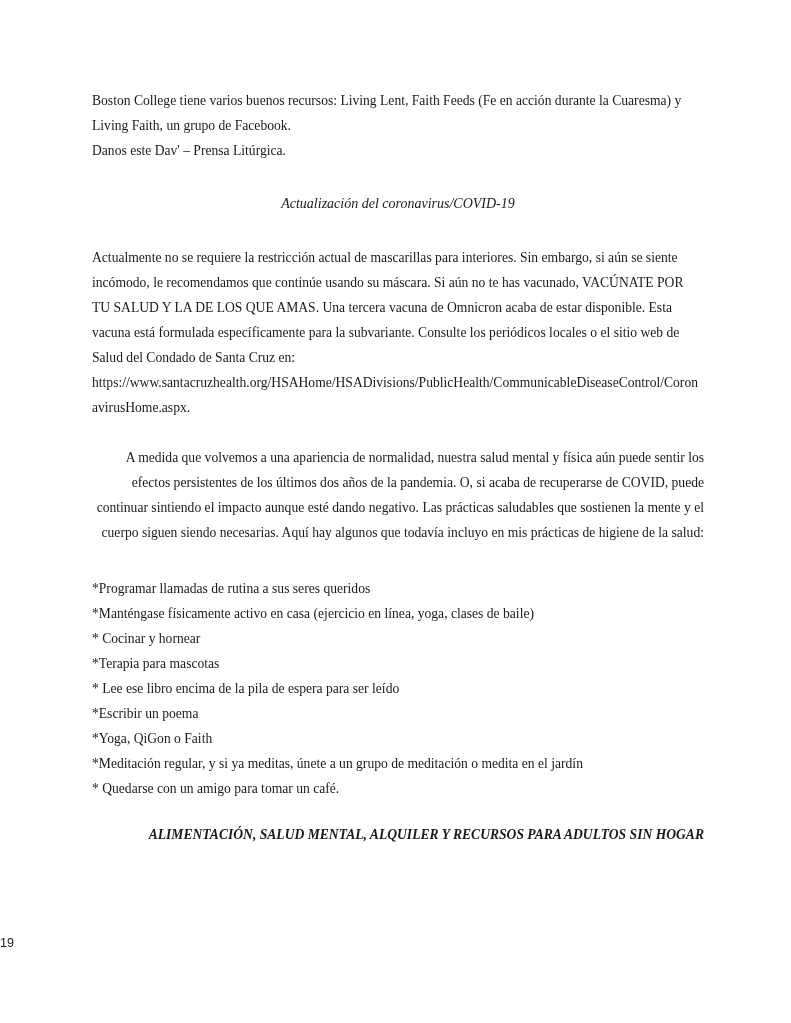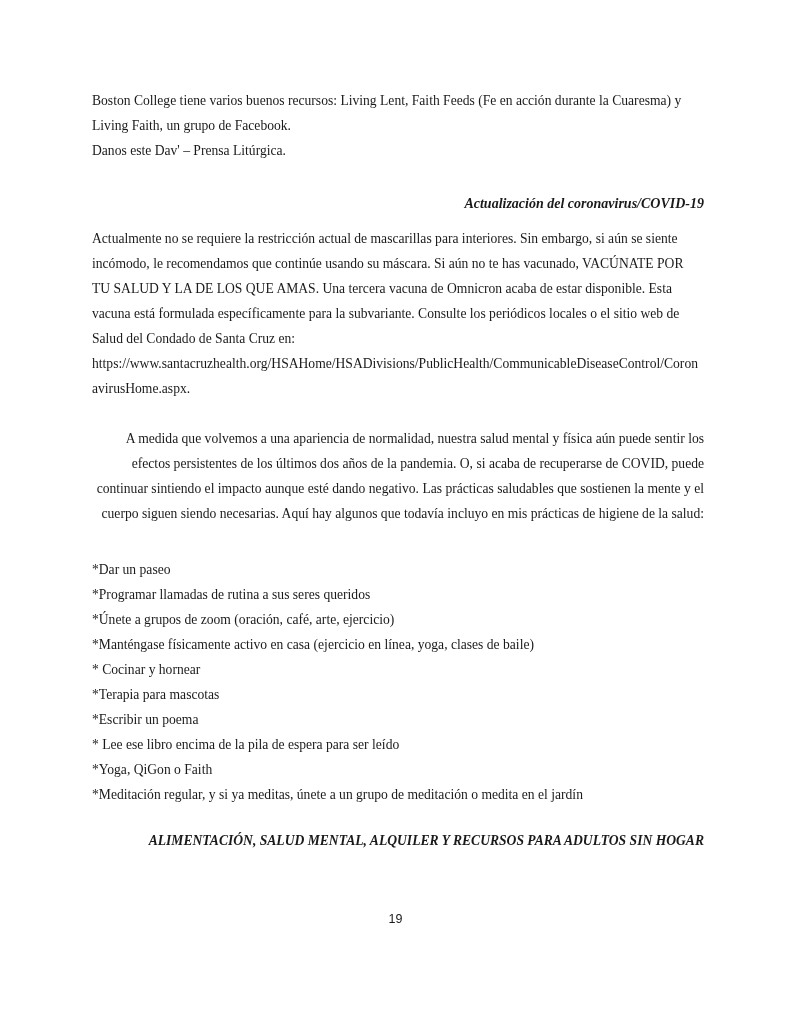--- a/index.html
+++ b/index.html
@@ -24,26 +24,26 @@
     width: 612px;
   }
   .p {
     margin: 0;
     font-size: 13.6px;
     line-height: 25px;
     overflow-wrap: break-word;
     word-break: break-word;
   }
   .heading-center {
-    margin: 28px 0 10px 0;
+    margin: 28px 0 29px 0;
     font-size: 14px;
     line-height: 25px;
-    font-weight: bold;
+    font-weight: normal;
     font-style: italic;
-    text-align: right;
+    text-align: center;
   }
   .para-gap {
     margin: 0 6px 25px 0;
   }
   .para-gap-lg {
     margin: 0 0 31px 0;
     text-align: right;
   }
   .list {
     margin: 0;
@@ -56,22 +56,22 @@
     font-size: 13.6px;
     line-height: 25px;
     font-weight: bold;
     font-style: italic;
     text-align: right;
   }
   .page-number {
     position: absolute;
     left: 0;
     right: 0;
-    top: 912px;
-    text-align: center;
+    top: 936px;
+    text-align: left;
     font-family: "Liberation Sans", sans-serif;
     font-size: 12.5px;
     color: #1a1a1a;
   }
 </style>
 </head>
 <body>
 
 <div class="page">
   <div class="content">
@@ -80,30 +80,29 @@
 
     <p class="p">Danos este Dav' – Prensa Litúrgica.</p>
 
     <h2 class="heading-center">Actualización del coronavirus/COVID-19</h2>
 
     <p class="p para-gap">Actualmente no se requiere la restricción actual de mascarillas para interiores. Sin embargo, si aún se siente incómodo, le recomendamos que continúe usando su máscara. Si aún no te has vacunado, VACÚNATE POR TU SALUD Y LA DE LOS QUE AMAS. Una tercera vacuna de Omnicron acaba de estar disponible. Esta vacuna está formulada específicamente para la subvariante. Consulte los periódicos locales o el sitio web de Salud del Condado de Santa Cruz en: https://www.santacruzhealth.org/HSAHome/HSADivisions/PublicHealth/CommunicableDiseaseControl/CoronavirusHome.aspx.</p>
 
     <p class="p para-gap-lg">A medida que volvemos a una apariencia de normalidad, nuestra salud mental y física aún puede sentir los efectos persistentes de los últimos dos años de la pandemia. O, si acaba de recuperarse de COVID, puede continuar sintiendo el impacto aunque esté dando negativo. Las prácticas saludables que sostienen la mente y el cuerpo siguen siendo necesarias. Aquí hay algunos que todavía incluyo en mis prácticas de higiene de la salud:</p>
 
     <div class="list">
-      <p class="p">*Dar un paseo</p>
       <p class="p">*Programar llamadas de rutina a sus seres queridos</p>
-      <p class="p">*Únete a grupos de zoom (oración, café, arte, ejercicio)</p>
       <p class="p">*Manténgase físicamente activo en casa (ejercicio en línea, yoga, clases de baile)</p>
       <p class="p">* Cocinar y hornear</p>
       <p class="p">*Terapia para mascotas</p>
+      <p class="p">* Lee ese libro encima de la pila de espera para ser leído</p>
       <p class="p">*Escribir un poema</p>
-      <p class="p">* Lee ese libro encima de la pila de espera para ser leído</p>
       <p class="p">*Yoga, QiGon o Faith</p>
       <p class="p">*Meditación regular, y si ya meditas, únete a un grupo de meditación o medita en el jardín</p>
+      <p class="p">* Quedarse con un amigo para tomar un café.</p>
     </div>
 
     <h2 class="heading-bottom">ALIMENTACIÓN, SALUD MENTAL, ALQUILER Y RECURSOS PARA ADULTOS SIN HOGAR</h2>
 
   </div>
 
   <div class="page-number">19</div>
 </div>
 
 </body></html>

